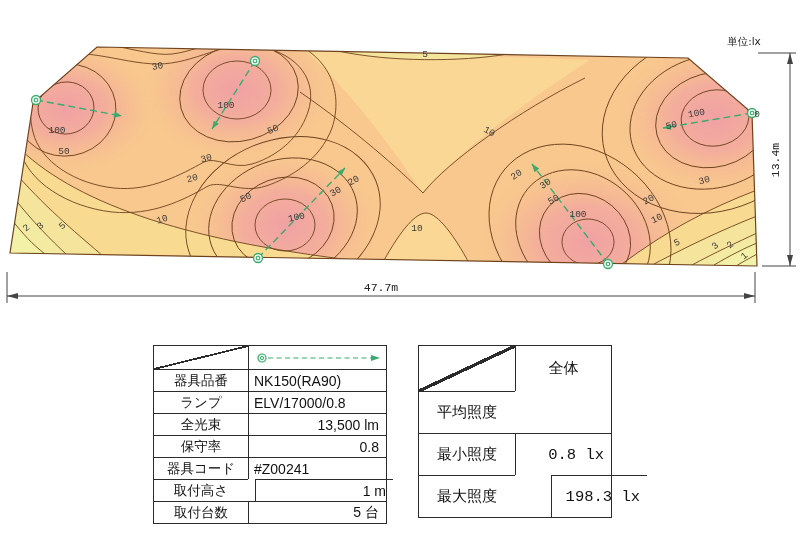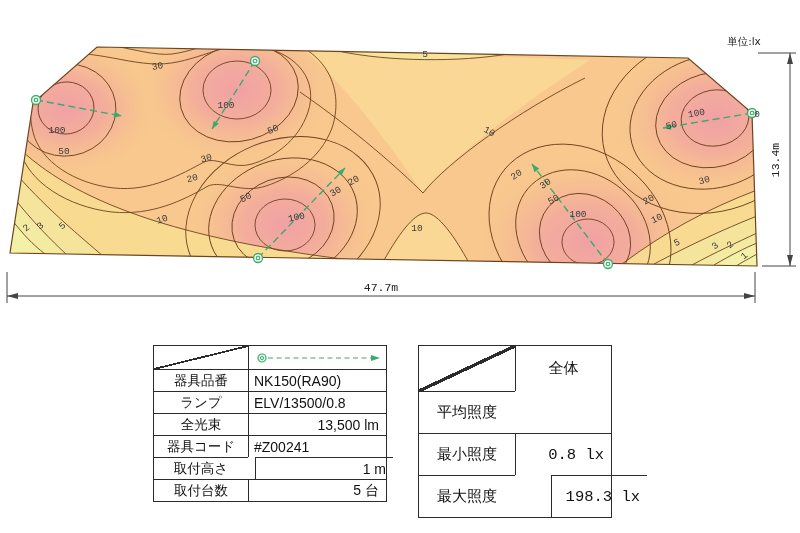--- a/index.html
+++ b/index.html
@@ -204,25 +204,29 @@
   <polygon points="125,7 116,4 116,10" fill="#3BAA6E"></polygon>
         </svg>
       </div>
     </div>
     <div class="trow" style="grid-template-columns: 94px 138px; height: 22px;">
       <div class="cell c bt">器具品番</div>
       <div class="cell v bt bl l">NK150(RA90)</div>
     </div>
     <div class="trow" style="grid-template-columns: 94px 138px; height: 22px;">
       <div class="cell c bt">ランプ</div>
-      <div class="cell v bt bl l">ELV/13500/0.8</div>
+      <div class="cell v bt bl l">ELV/17000/0.8</div>
     </div>
     <div class="trow" style="grid-template-columns: 94px 138px; height: 22px;">
       <div class="cell c bt">全光束</div>
       <div class="cell v bt bl r">13,500 lm</div>
+    </div>
+    <div class="trow" style="grid-template-columns: 94px 138px; height: 22px;">
+      <div class="cell c bt">保守率</div>
+      <div class="cell v bt bl r">0.8</div>
     </div>
     <div class="trow" style="grid-template-columns: 94px 138px; height: 22px;">
       <div class="cell c bt">器具コード</div>
       <div class="cell v bt bl l">#Z00241</div>
     </div>
     <div class="trow" style="grid-template-columns: 94px 138px; height: 22px; gap: 7px;">
       <div class="cell c bt">取付高さ</div>
       <div class="cell v bt bl r">1 m</div>
     </div>
     <div class="trow" style="grid-template-columns: 94px 138px; height: 22px;">

